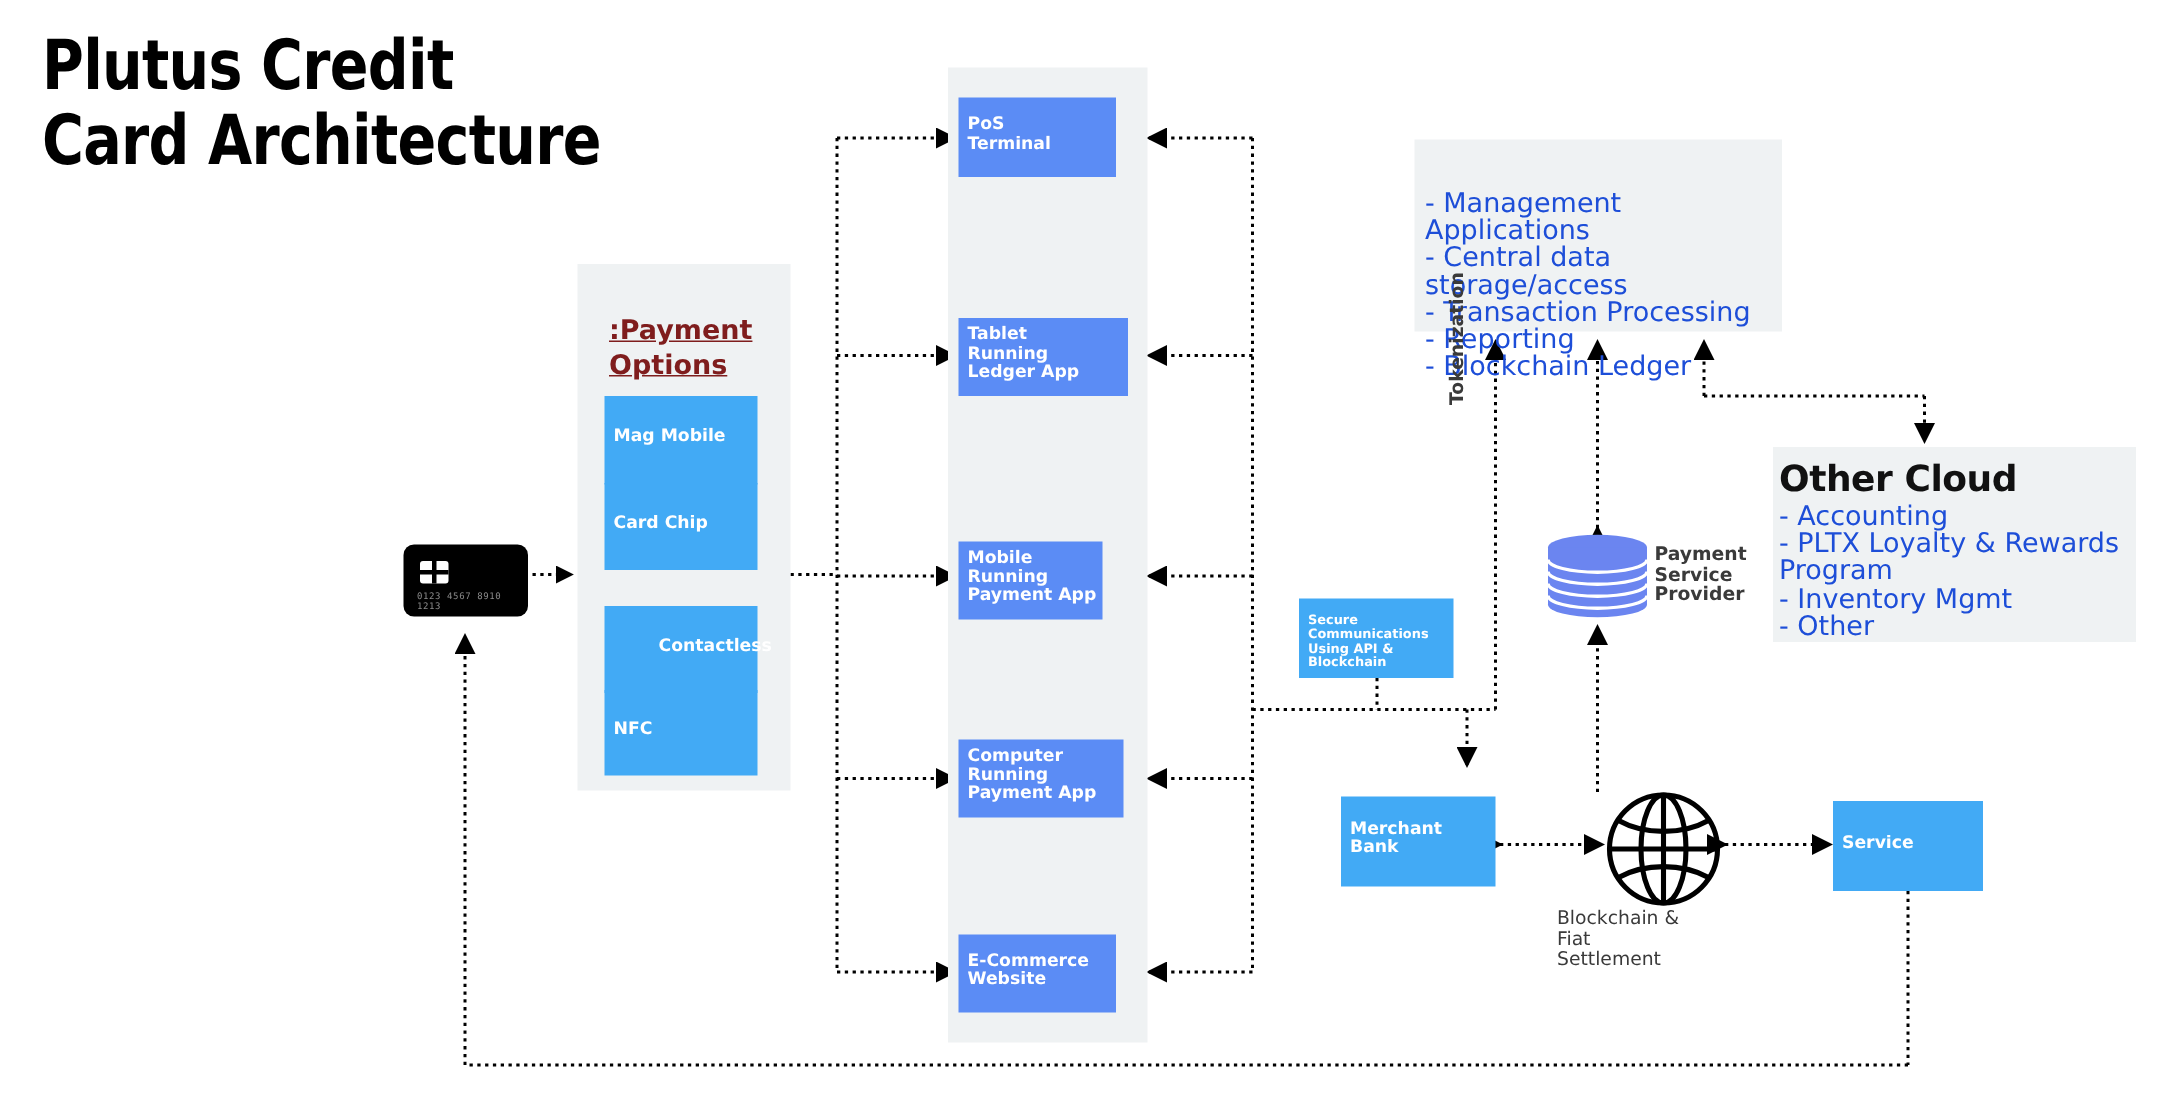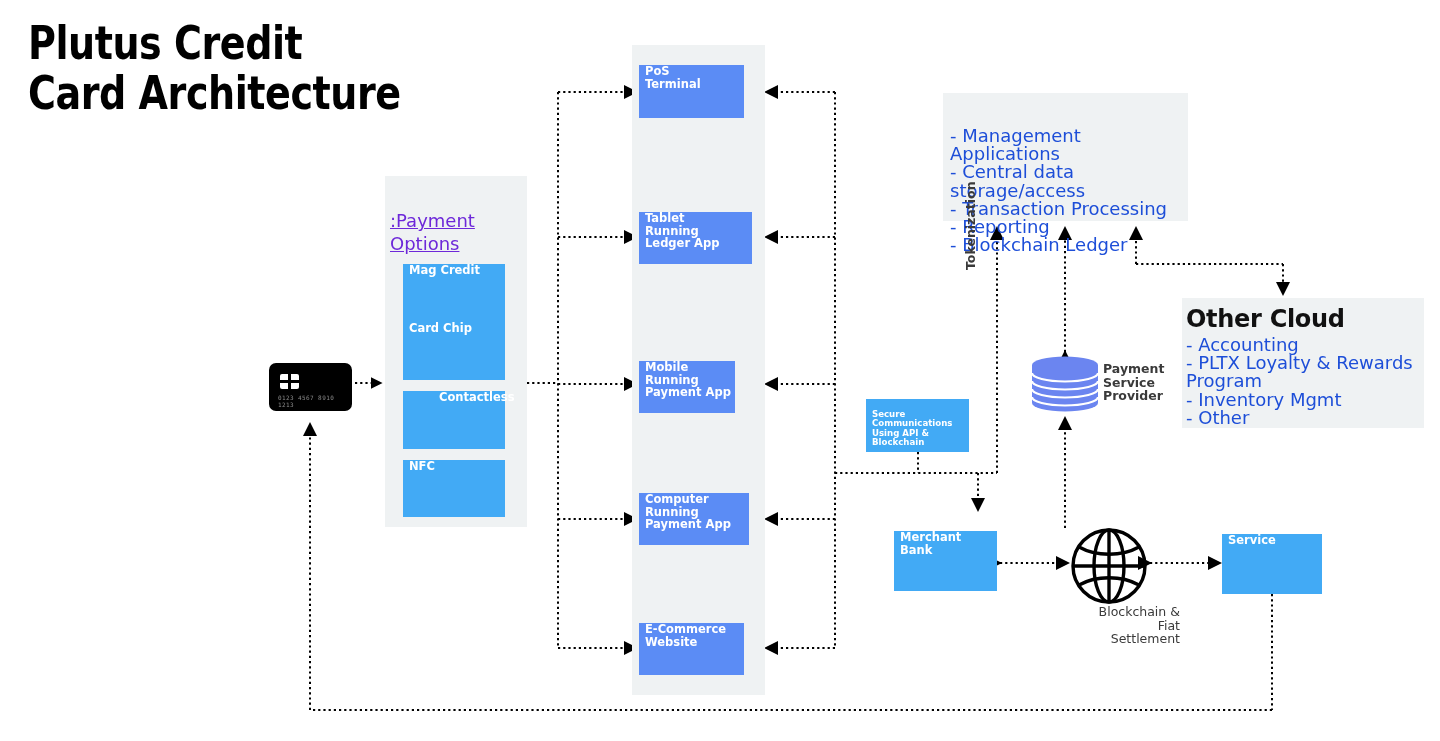--- a/index.html
+++ b/index.html
@@ -18,42 +18,42 @@
     font-weight:bold;font-size:46px;line-height:50px;color:#000;
     letter-spacing:-0.5px;white-space:pre-line;
     transform:scaleX(0.92);transform-origin:left top;
   }
 
   
   .panel{background:#eff2f3;}
 
   
   .box{color:#ffffff;font-weight:bold;font-size:11.5px;line-height:12.5px;
-       display:flex;align-items:flex-start;padding:0 0 6px 6px;white-space:pre-line;}
+       display:flex;align-items:center;padding:0 0 6px 6px;white-space:pre-line;}
   .cyan{background:#42aaf5;}
   .royal{background:#5b8cf5;}
 
   
   .cloud-title{font-weight:bold;color:#111;letter-spacing:-0.3px;}
   .cloud-list{color:#1d4ed8;font-size:18px;line-height:18.2px;white-space:pre-line;}
 
   
   #card{left:269px;top:363px;width:83px;height:48px;background:#000;border-radius:7px;}
   #card-chip{position:absolute;left:11px;top:11px;width:19px;height:15px;background:#fff;border-radius:2px;}
   #card-chip::before{content:"";position:absolute;left:0;top:6px;width:19px;height:2.5px;background:#000;}
   #card-chip::after{content:"";position:absolute;left:8px;top:0;width:2.5px;height:15px;background:#000;}
   #card-num{position:absolute;left:9px;top:31px;font-size:6px;color:#8a8a8a;letter-spacing:0.4px;font-family:"DejaVu Sans Mono","Liberation Mono",monospace;}
 
   
   #psp-cyl{left:1031px;top:356px;width:68px;height:56px;}
   #psp-label{left:1103px;top:350px;font-weight:bold;font-size:12.5px;line-height:13.5px;color:#3a3a3a;white-space:pre-line;margin-top:12px;}
 
   
   #globe{left:1071px;top:528px;width:76px;height:76px;}
-  #globe-label{left:1038px;top:605px;width:142px;text-align:right;font-size:12.5px;line-height:13.5px;color:#3a3a3a;white-space:pre-line;}
+  #globe-label{left:1038px;top:605px;width:142px;text-align:left;font-size:12.5px;line-height:13.5px;color:#3a3a3a;white-space:pre-line;}
 
   
   #tokenization{left:963px;top:270px;font-size:12.5px;font-weight:bold;color:#3a3a3a;
       transform:rotate(-90deg);transform-origin:left top;white-space:nowrap;}
 
   svg{overflow:visible;}
 </style>
 </head>
 <body>
 
@@ -117,31 +117,31 @@
       <line x1="310" y1="710" x2="310" y2="424" marker-end="url(#ar)"></line>
     </g>
   </svg>
 
   <div class="abs" id="card">
     <div id="card-chip"></div>
     <div id="card-num">0123 4567 8910 1213</div>
   </div>
 
   <div class="abs panel" style="left:385px;top:176px;width:142px;height:351px;">
-    <div class="abs" style="left:5px;top:10px;width:130px;font-weight:normal;font-size:18px;line-height:23px;color:#6d28d9;white-space:pre-line;">
+    <div class="abs" style="left:21px;top:10px;width:130px;font-weight:bold;font-size:18px;line-height:23px;color:#7f1d1d;white-space:pre-line;">
       <span style="text-decoration:underline;">:Payment
 Options</span>
     </div>
     <div class="abs box cyan" style="left:18px;top:88px;width:102px;height:59px;">
-      <span>Mag Credit</span>
+      <span>Mag Mobile</span>
     </div>
     <div class="abs box cyan" style="left:18px;top:146px;width:102px;height:58px;">
       <span>Card Chip</span>
     </div>
-    <div class="abs box cyan" style="left:18px;top:215px;width:102px;height:58px;padding-left:36px;">
+    <div class="abs box cyan" style="left:18px;top:228px;width:102px;height:58px;padding-left:36px;">
       <span>Contactless</span>
     </div>
     <div class="abs box cyan" style="left:18px;top:284px;width:102px;height:57px;">
       <span>NFC</span>
     </div>
   </div>
 
   <div class="abs panel" style="left:632px;top:45px;width:133px;height:650px;">
     <div class="abs box royal" style="left:7px;top:20px;width:105px;height:53px;">
       <span>PoS

